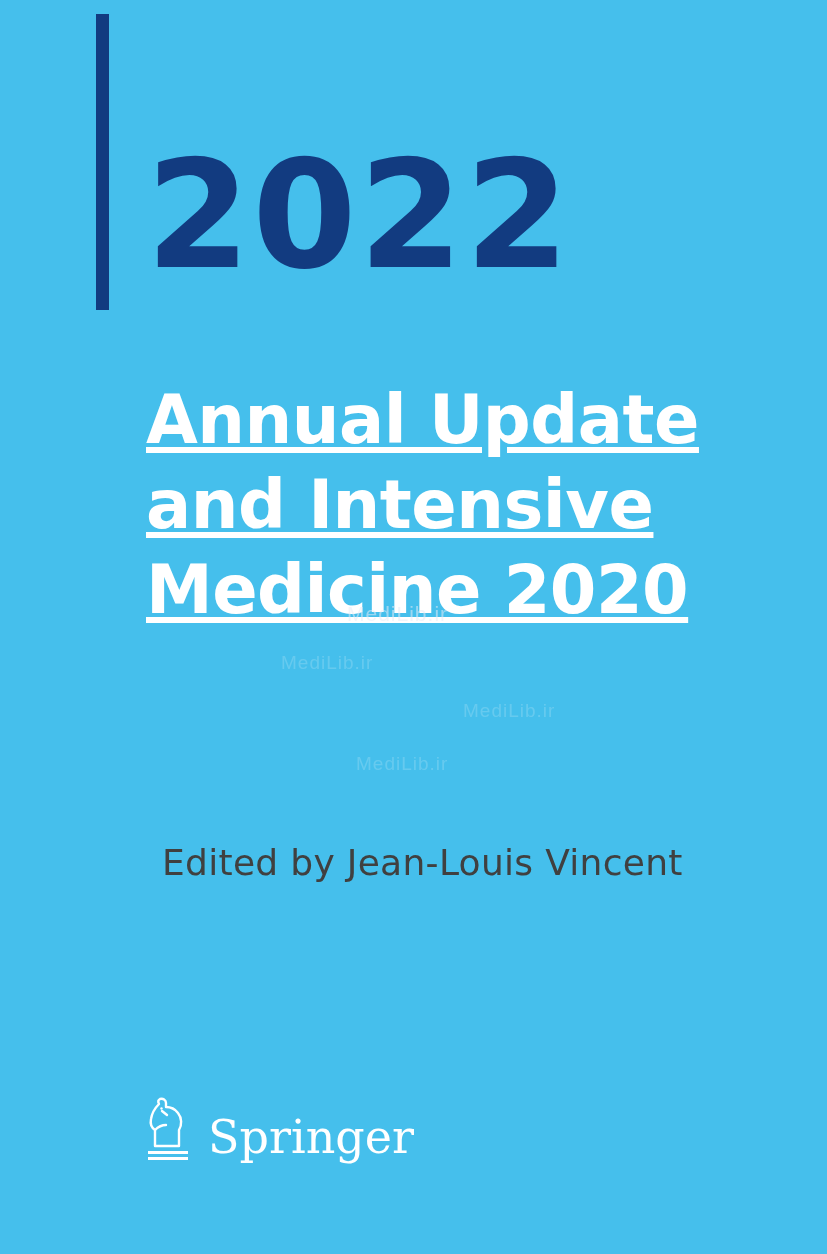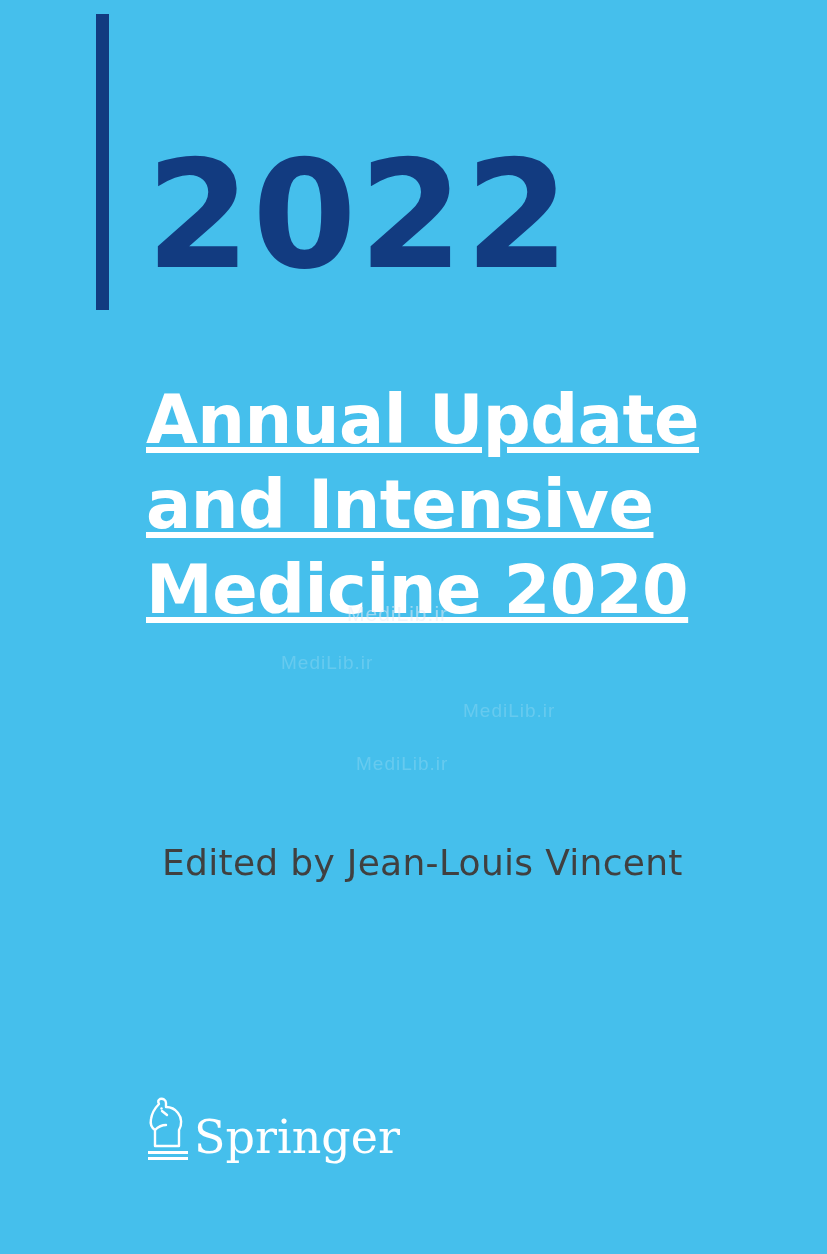--- a/index.html
+++ b/index.html
@@ -83,20 +83,21 @@
   .wm-3 { left: 463px; top: 700px; font-size: 19px; color: rgba(255,255,255,0.18); }
   .wm-4 { left: 356px; top: 753px; font-size: 19px; color: rgba(255,255,255,0.18); }
 
   
   .publisher {
     position: absolute;
     left: 142px;
     top: 1094px;
     display: flex;
     align-items: flex-end;
+    gap: 14px;
   }
   .publisher-mark {
     width: 52px;
     height: 70px;
     position: relative;
   }
   .publisher-name {
     font-family: "DejaVu Serif", serif;
     font-size: 46px;
     line-height: 50px;

